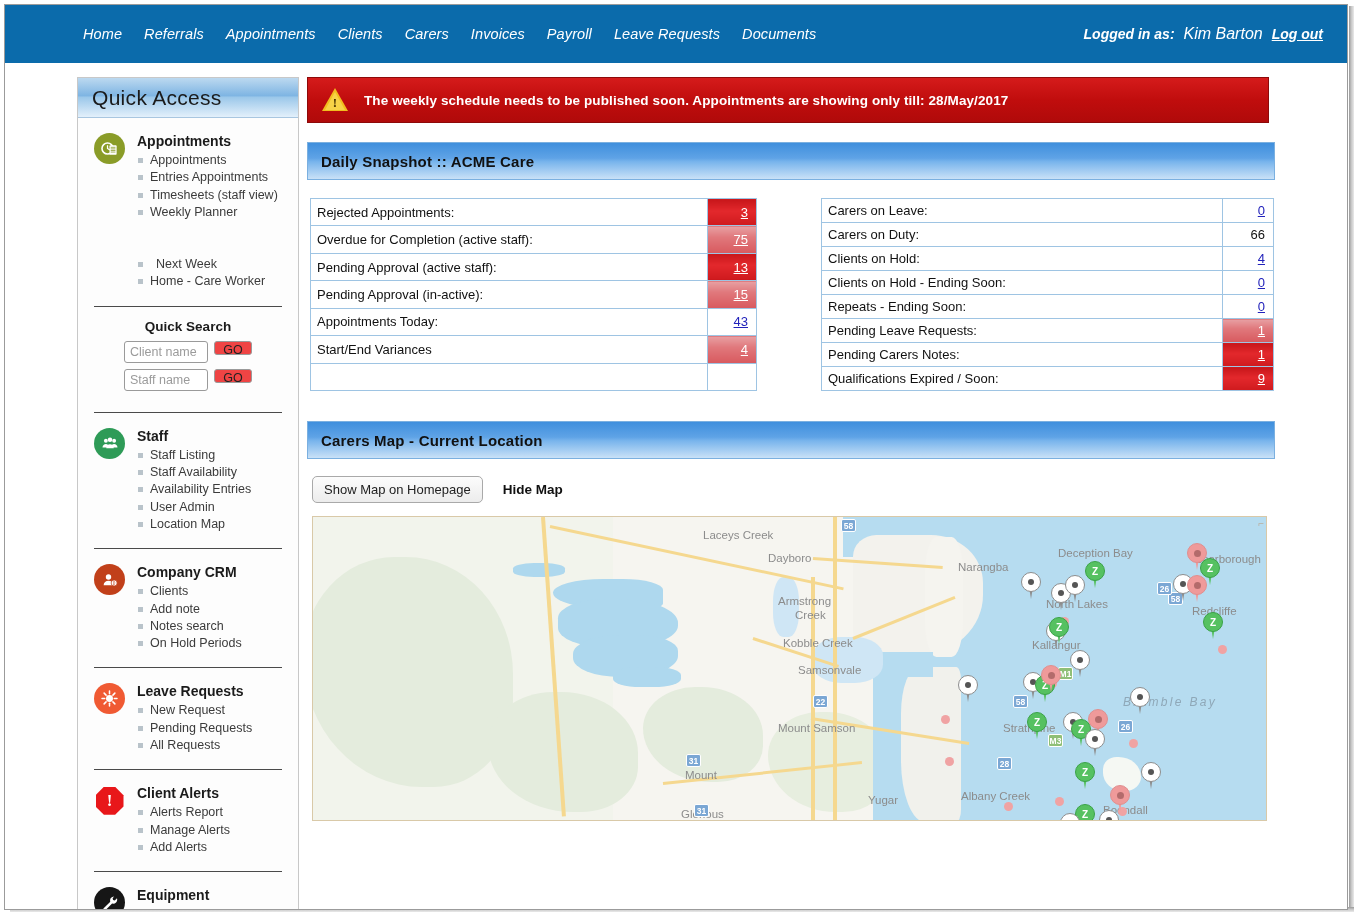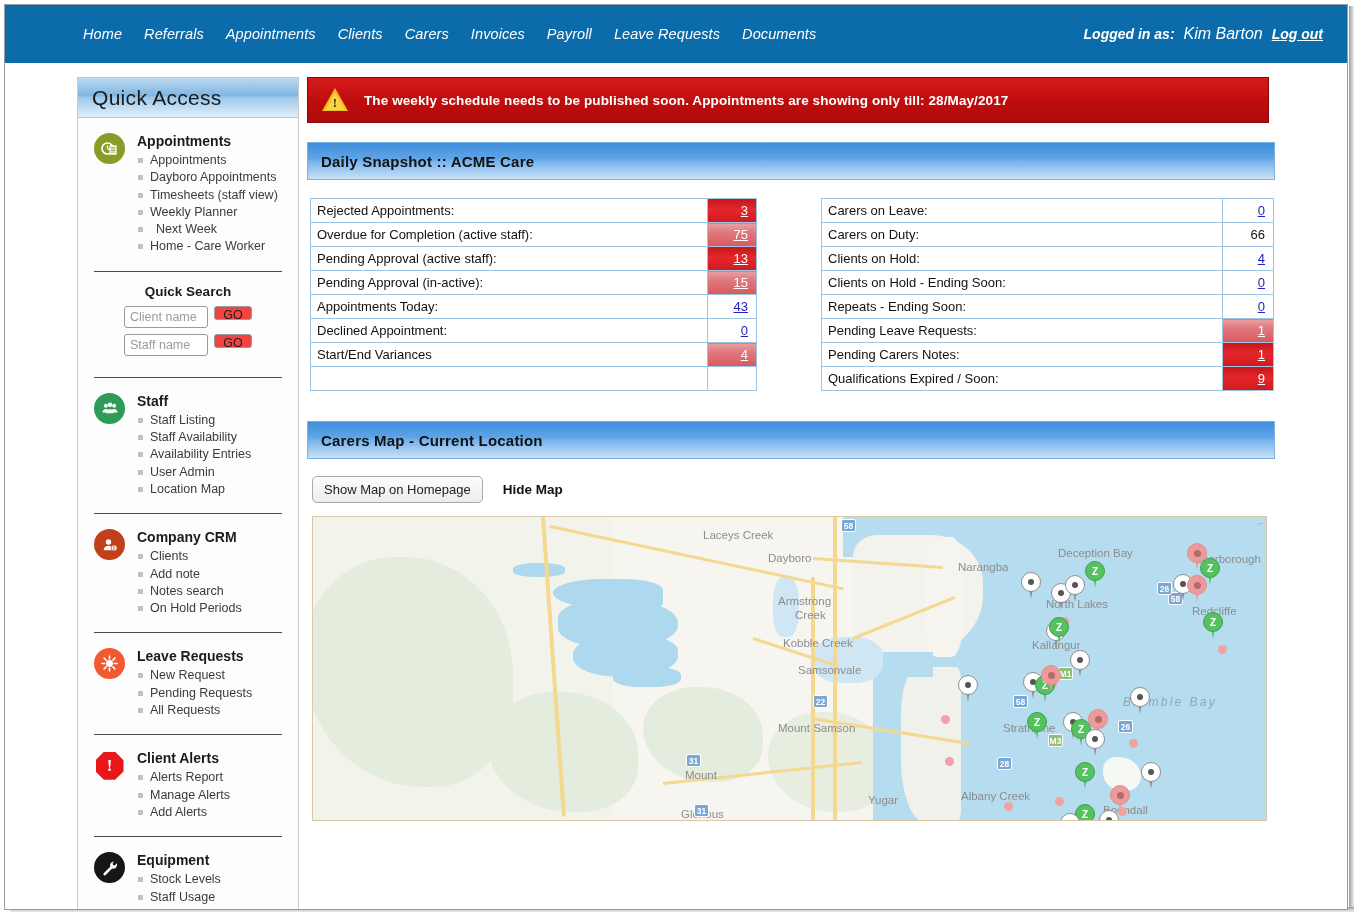--- a/index.html
+++ b/index.html
@@ -90,21 +90,21 @@
   .sect-title { font-size:14px; font-weight:bold; color:#1b1b1b; margin-bottom:3px; }
   .sub { list-style:none; margin:0; padding:0; }
   .sub li {
     font-size:12.5px; color:#3b3b3b; line-height:17.3px;
     padding-left:13px; position:relative; cursor:pointer; white-space:nowrap;
   }
   .sub li:before {
     content:""; position:absolute; left:1px; top:6px;
     width:5px; height:5px; background:#b9c3ca;
   }
-  .sub li.indent { padding-left:19px; }
+  .sub li.indent { padding-left:19px;margin-top:35px; }
   .divider { height:1px; background:#4a4a4a; margin:11px 16px 0 16px; }
 
   
   #qsearch { text-align:center; padding:12px 0 4px 0; }
   #qsearch .qs-title { font-size:13.5px; font-weight:bold; color:#1b1b1b; margin-bottom:7px; }
   .qs-row { display:flex; justify-content:center; gap:6px; margin-bottom:6px; }
   .qs-input {
     width:84px; height:22px; font-size:12.5px;
     border:1px solid #9a9a9a; border-radius:3px;
     padding:0 5px; color:#9b9b9b; background:#fff;
@@ -290,21 +290,21 @@
                 <line x1="13.5" y1="12.5" x2="19.5" y2="12.5"></line>
                 <line x1="13.5" y1="14.5" x2="19.5" y2="14.5"></line>
                 <line x1="13.5" y1="16.5" x2="19.5" y2="16.5"></line>
               </g>
             </svg>
           </div>
           <div class="sect-body">
             <div class="sect-title">Appointments</div>
             <ul class="sub">
               <li>Appointments</li>
-              <li>Dayboro Appointments</li>
+              <li>Entries Appointments</li>
               <li>Timesheets (staff view)</li>
               <li>Weekly Planner</li>
               <li class="indent">Next Week</li>
               <li>Home - Care Worker</li>
             </ul>
           </div>
         </div>
       </div>
       <div class="divider"></div>
 
@@ -465,24 +465,20 @@
               <td class="lbl">Pending Approval (active staff):</td>
               <td class="val hot r-dark"><a>13</a></td>
             </tr>
             <tr>
               <td class="lbl">Pending Approval (in-active):</td>
               <td class="val hot r-lite"><a>15</a></td>
             </tr>
             <tr>
               <td class="lbl">Appointments Today:</td>
               <td class="val"><a>43</a></td>
-            </tr>
-            <tr>
-              <td class="lbl">Declined Appointment:</td>
-              <td class="val"><a>0</a></td>
             </tr>
             <tr>
               <td class="lbl">Start/End Variances</td>
               <td class="val hot r-lite"><a>4</a></td>
             </tr>
             <tr class="blank">
               <td class="lbl"></td>
               <td class="val"></td>
             </tr>
           </tbody>

